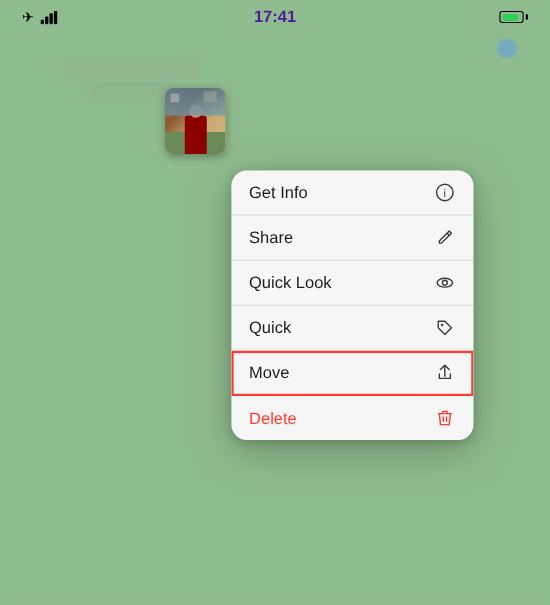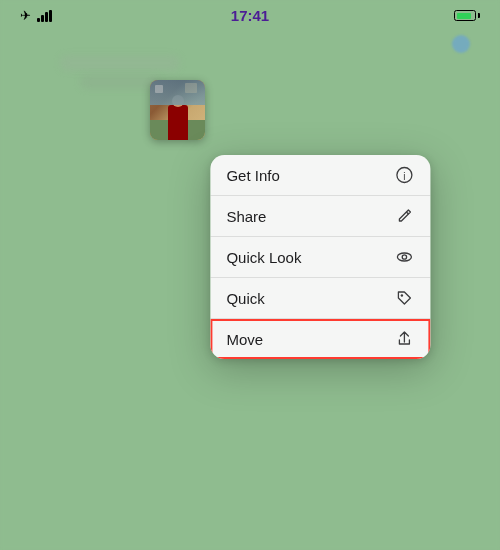--- a/index.html
+++ b/index.html
@@ -312,15 +312,26 @@
     <div class="menu-item share-item">
       <span class="menu-item-label">Move</span>
       <span class="menu-item-icon">
         <svg width="18" height="18" viewBox="0 0 18 18" fill="none">
           <path d="M9 2v10M5 6l4-4 4 4" stroke="#3c3c3e" stroke-width="1.3" stroke-linecap="round" stroke-linejoin="round"></path>
           <path d="M4 10v4h10v-4" stroke="#3c3c3e" stroke-width="1.3" stroke-linecap="round" stroke-linejoin="round"></path>
         </svg>
       </span>
     </div>
 
+    <div class="menu-item delete">
+      <span class="menu-item-label">Delete</span>
+      <span class="menu-item-icon">
+        <svg width="18" height="18" viewBox="0 0 18 18" fill="none">
+          <path d="M3 5h12" stroke="#ff3b30" stroke-width="1.3" stroke-linecap="round"></path>
+          <path d="M7 5V3h4v2" stroke="#ff3b30" stroke-width="1.3" stroke-linecap="round" stroke-linejoin="round"></path>
+          <path d="M4 5l1 10h8l1-10" stroke="#ff3b30" stroke-width="1.3" stroke-linecap="round" stroke-linejoin="round"></path>
+          <path d="M7.5 8v4M10.5 8v4" stroke="#ff3b30" stroke-width="1.3" stroke-linecap="round"></path>
+        </svg>
+      </span>
+    </div>
 
   </div>
 </div>
 
 </body></html>

